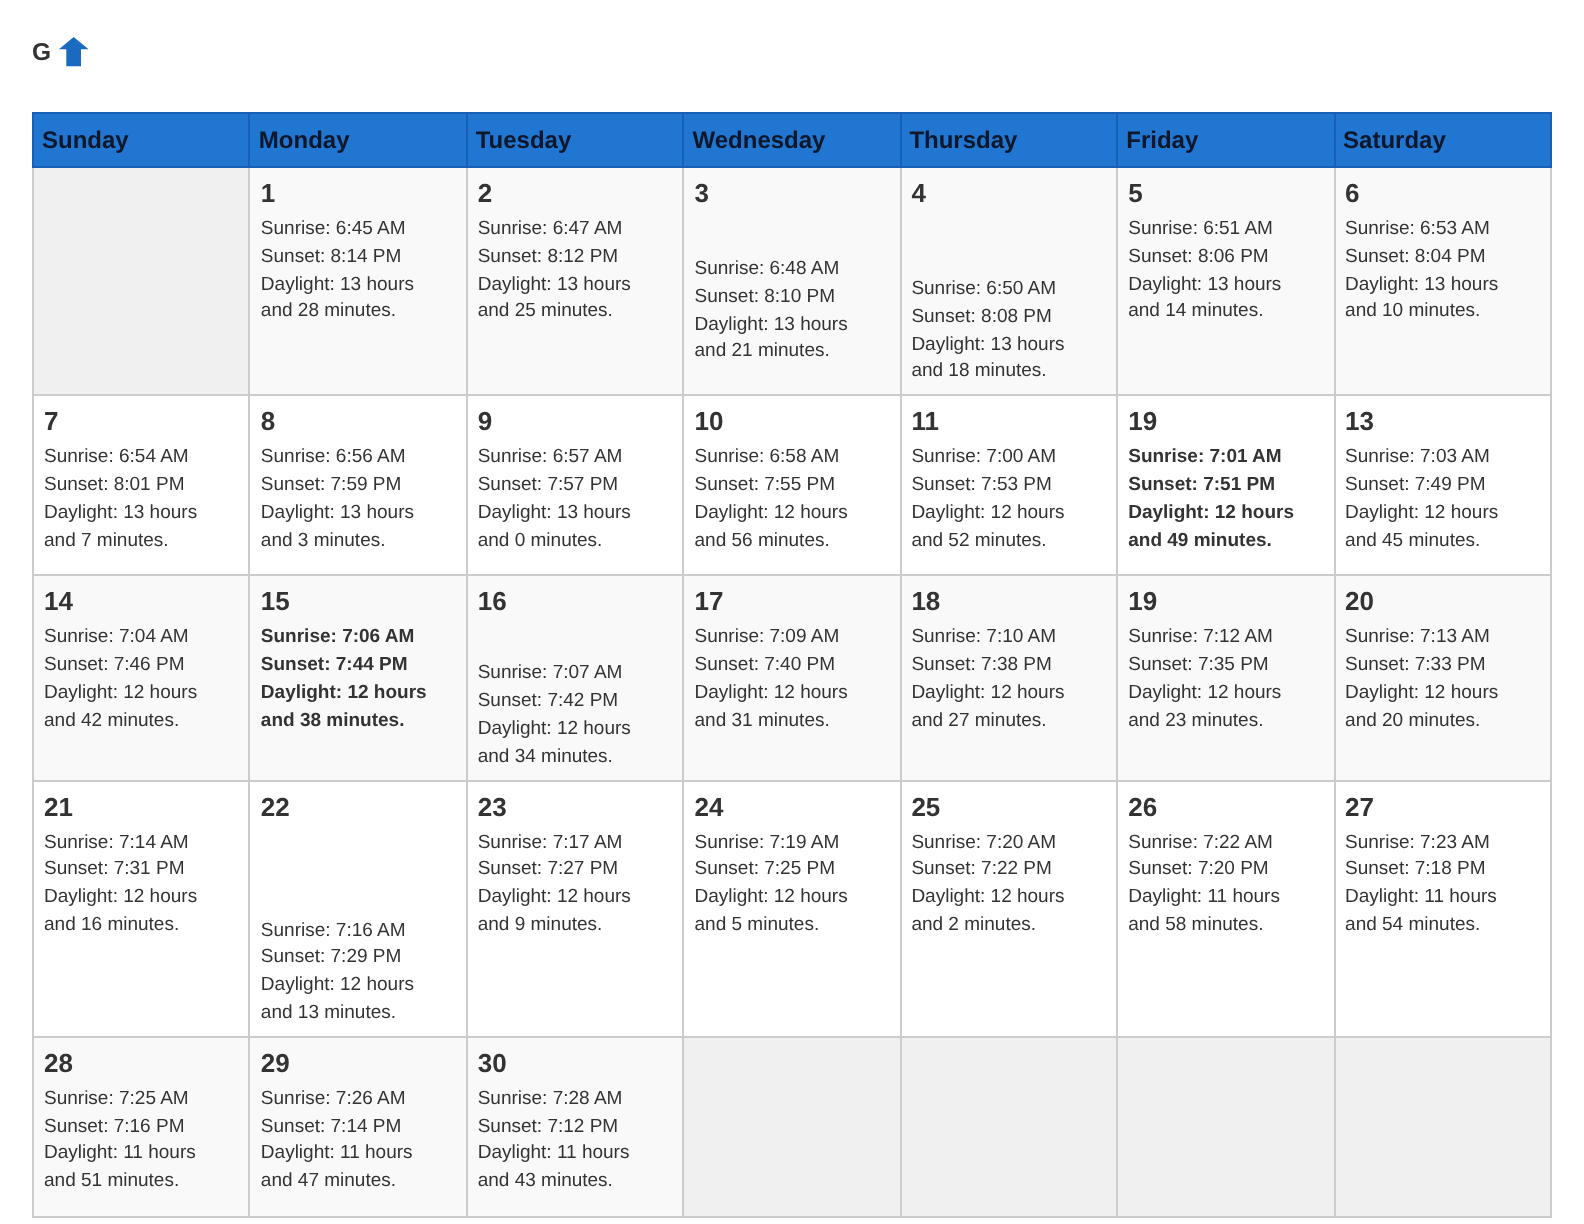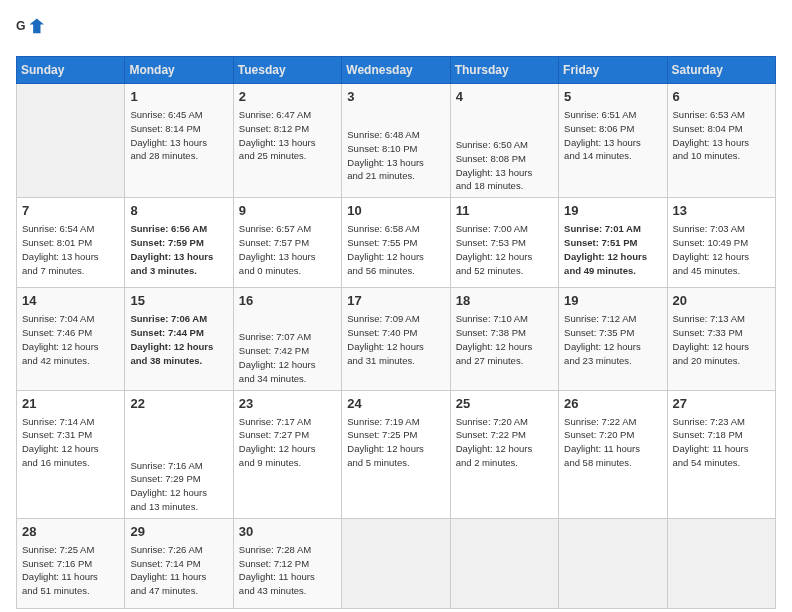--- a/index.html
+++ b/index.html
@@ -37,21 +37,21 @@
       font-size: 15px;
       color: #333;
     }
     table {
       width: 100%;
       border-collapse: collapse;
       table-layout: fixed;
     }
     thead tr th {
       background-color: #2176d2;
-      color: #e5e5e5;
+      color: #0f172a;
       font-size: 12px;
       font-weight: bold;
       padding: 6px 4px;
       text-align: left;
       border: 1px solid #1a60b8;
     }
     tbody tr td {
       vertical-align: top;
       padding: 4px 5px;
       border: 1px solid #ccc;
@@ -163,21 +163,21 @@
       <tr>
         <td>
           <span class="day-number">7</span>
           <div class="day-info" style="white-space: pre-line;">Sunrise: 6:54 AM
 Sunset: 8:01 PM
 Daylight: 13 hours
 and 7 minutes.</div>
         </td>
         <td>
           <span class="day-number">8</span>
-          <div class="day-info" style="white-space: pre-line; font-weight: bold;">Sunrise: 6:56 AM
+          <div class="day-info" style="white-space: pre-line;">Sunrise: 6:56 AM
 Sunset: 7:59 PM
 Daylight: 13 hours
 and 3 minutes.</div>
         </td>
         <td>
           <span class="day-number">9</span>
           <div class="day-info" style="white-space: pre-line;">Sunrise: 6:57 AM
 Sunset: 7:57 PM
 Daylight: 13 hours
 and 0 minutes.</div>
@@ -199,21 +199,21 @@
         <td>
           <span class="day-number">19</span>
           <div class="day-info" style="white-space: pre-line; font-weight: bold;">Sunrise: 7:01 AM
 Sunset: 7:51 PM
 Daylight: 12 hours
 and 49 minutes.</div>
         </td>
         <td>
           <span class="day-number">13</span>
           <div class="day-info" style="white-space: pre-line;">Sunrise: 7:03 AM
-Sunset: 10:49 PM
+Sunset: 7:49 PM
 Daylight: 12 hours
 and 45 minutes.</div>
         </td>
       </tr>
       <tr>
         <td>
           <span class="day-number">14</span>
           <div class="day-info" style="white-space: pre-line;">Sunrise: 7:04 AM
 Sunset: 7:46 PM
 Daylight: 12 hours

